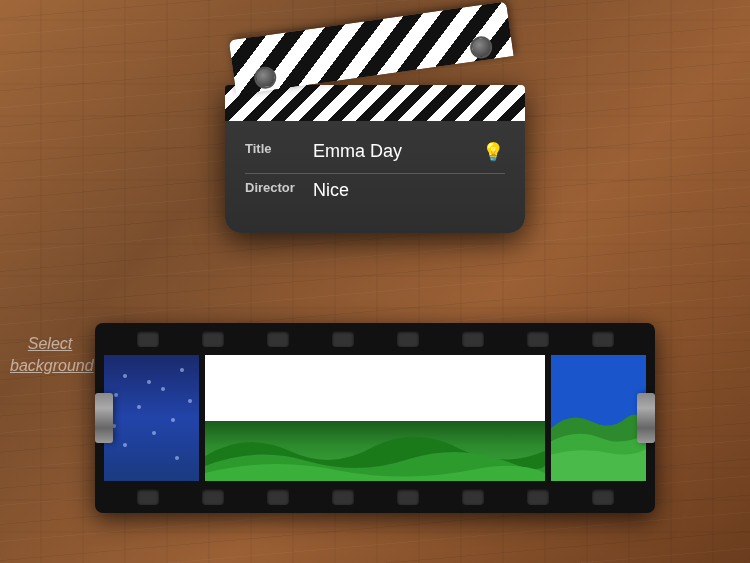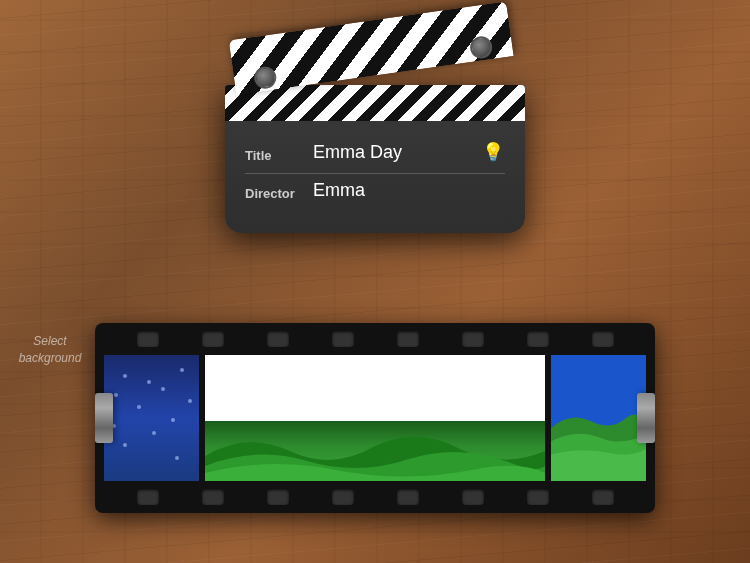--- a/index.html
+++ b/index.html
@@ -129,21 +129,21 @@
       margin-left: -20px;
       width: calc(100% + 40px);
     }
 
     .clapper-fields {
       padding-top: 8px;
     }
 
     .clapper-field {
       display: flex;
-      align-items: flex-end;
+      align-items: flex-start;
       margin-bottom: 10px;
     }
 
     .clapper-field-label {
       color: #ccc;
       font-size: 13px;
       font-weight: 600;
       width: 68px;
       flex-shrink: 0;
     }
@@ -183,25 +183,26 @@
       left: 50%;
       transform: translateX(-50%);
       width: 560px;
     }
 
     .select-bg-label {
       position: absolute;
       top: 10px;
       left: -85px;
       color: rgba(255,255,255,0.55);
-      font-size: 12px;
+      font-size: 16px;
       font-style: italic;
       text-align: center;
       width: 80px;
       line-height: 1.4;
+      text-decoration: underline;
     }
 
     .film-strip {
       width: 560px;
       height: 190px;
       background: #111;
       border-radius: 8px;
       position: relative;
       box-shadow: 0 6px 24px rgba(0,0,0,0.7);
       display: flex;
@@ -345,21 +346,21 @@
       <div class="clapper-field">
         <span class="clapper-field-label">Title</span>
         <span class="clapper-field-value">Emma Day</span>
         <span class="clapper-bulb">💡</span>
       </div>
 
       <div class="clapper-divider"></div>
 
       <div class="clapper-field">
         <span class="clapper-field-label">Director</span>
-        <span class="clapper-field-value">Emma</span>
+        <span class="clapper-field-value">Nice</span>
       </div>
 
     </div>
   </div>
 </div>
 
 <div class="film-strip-area">
 
   <div class="select-bg-label">
     <span>Select

